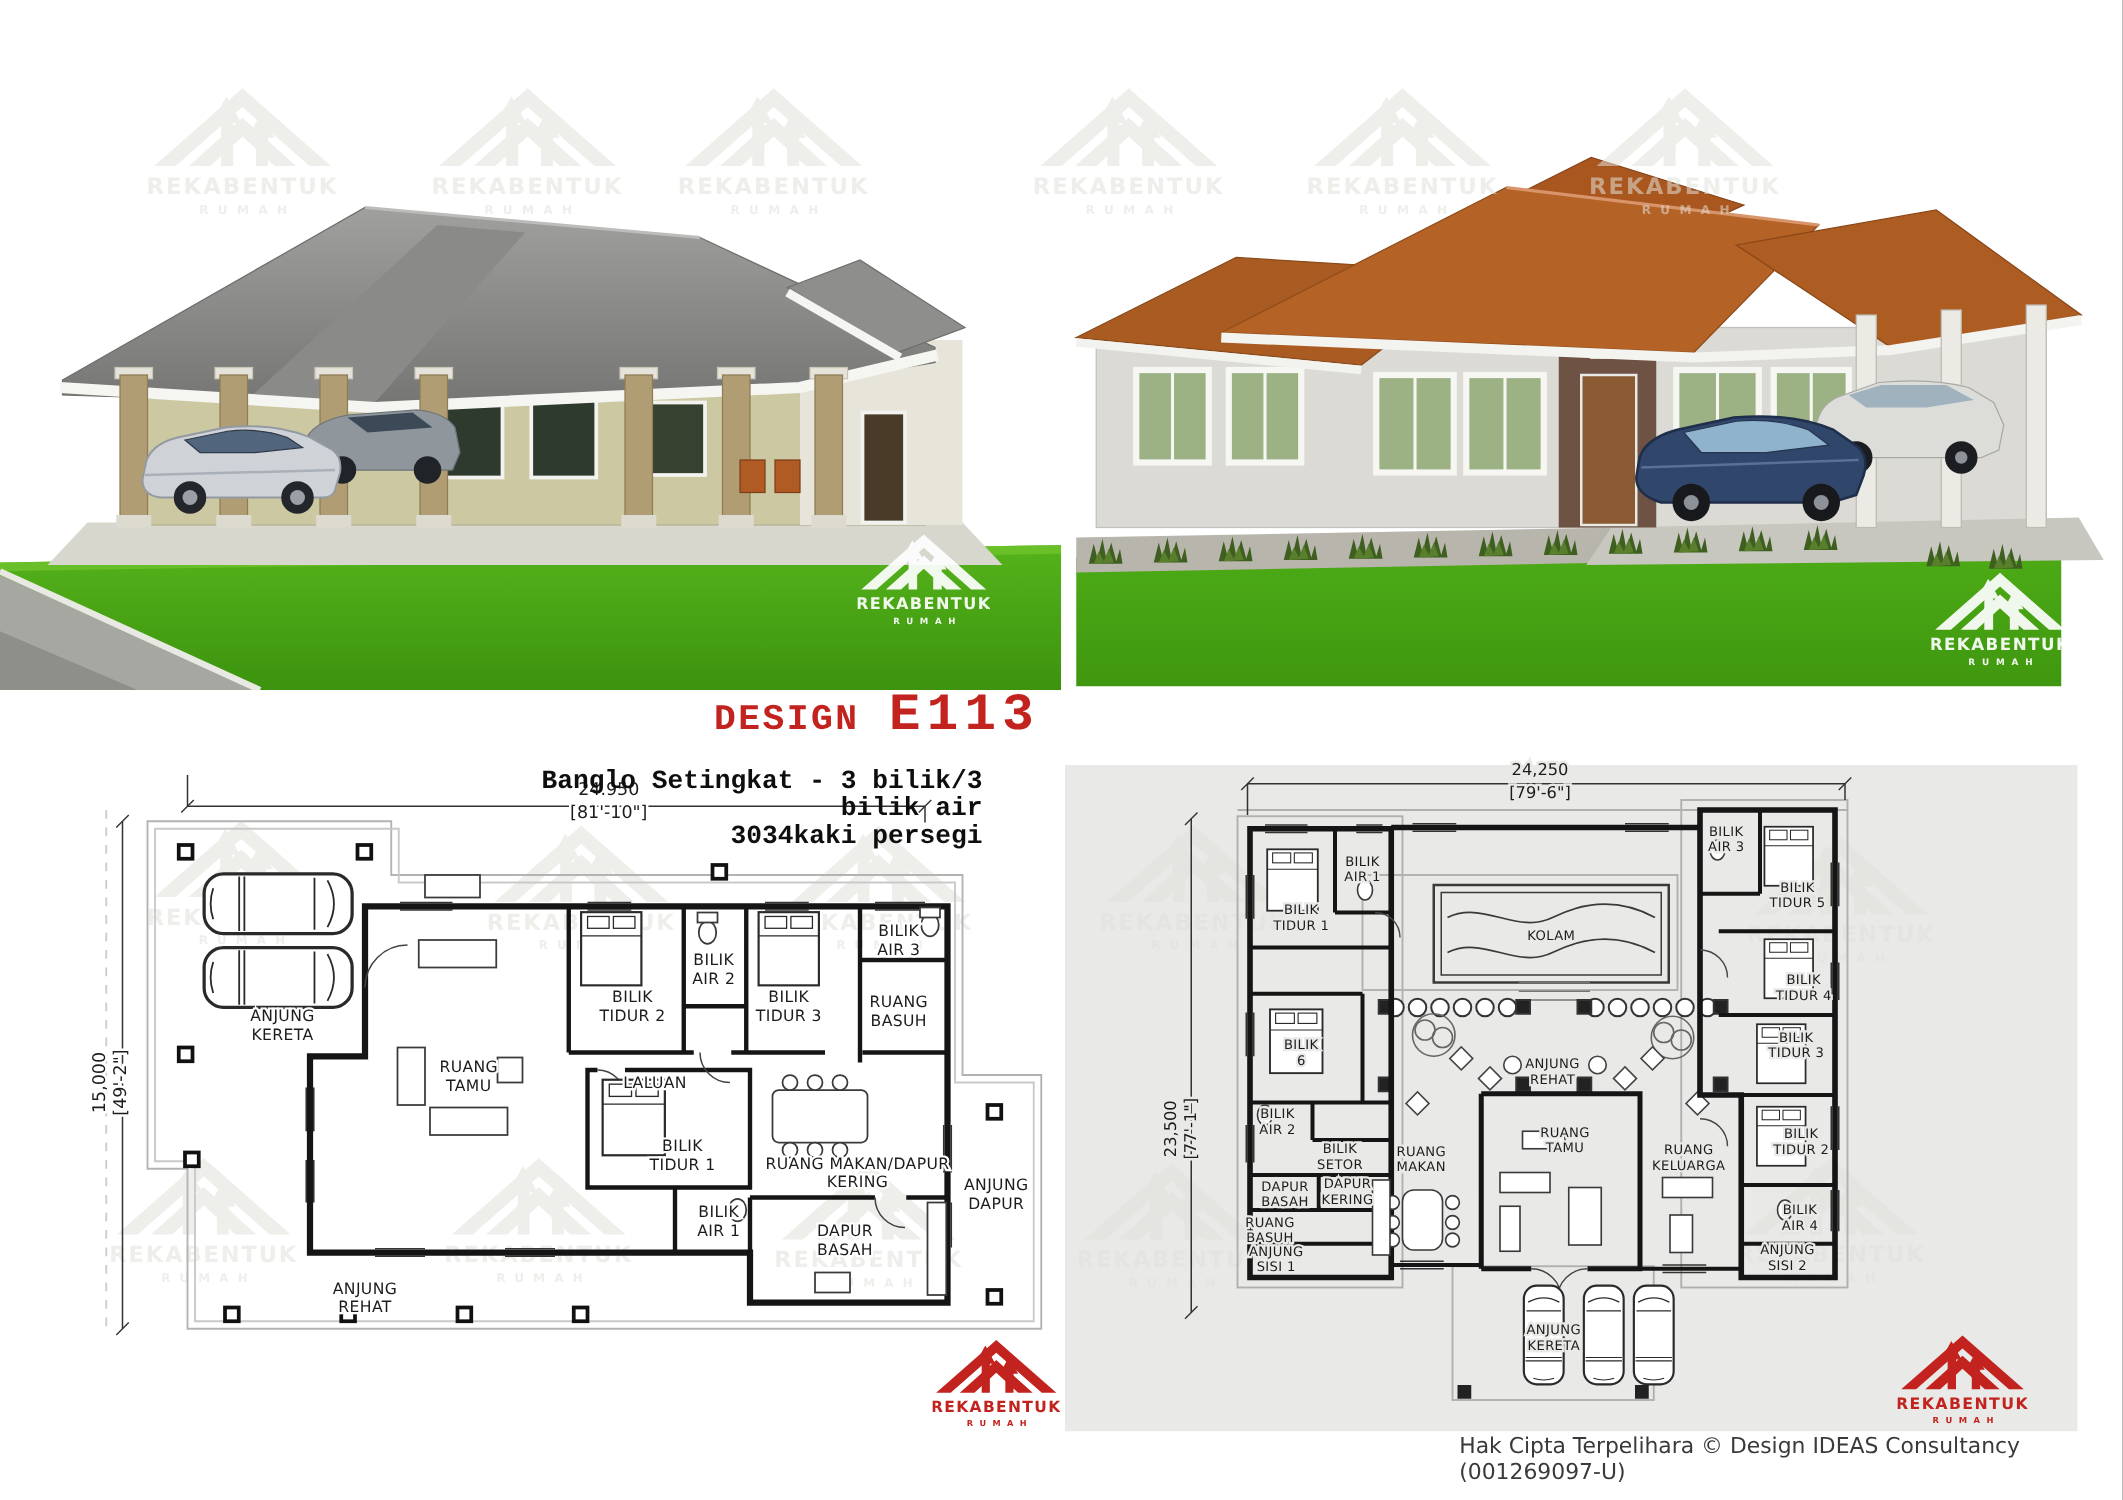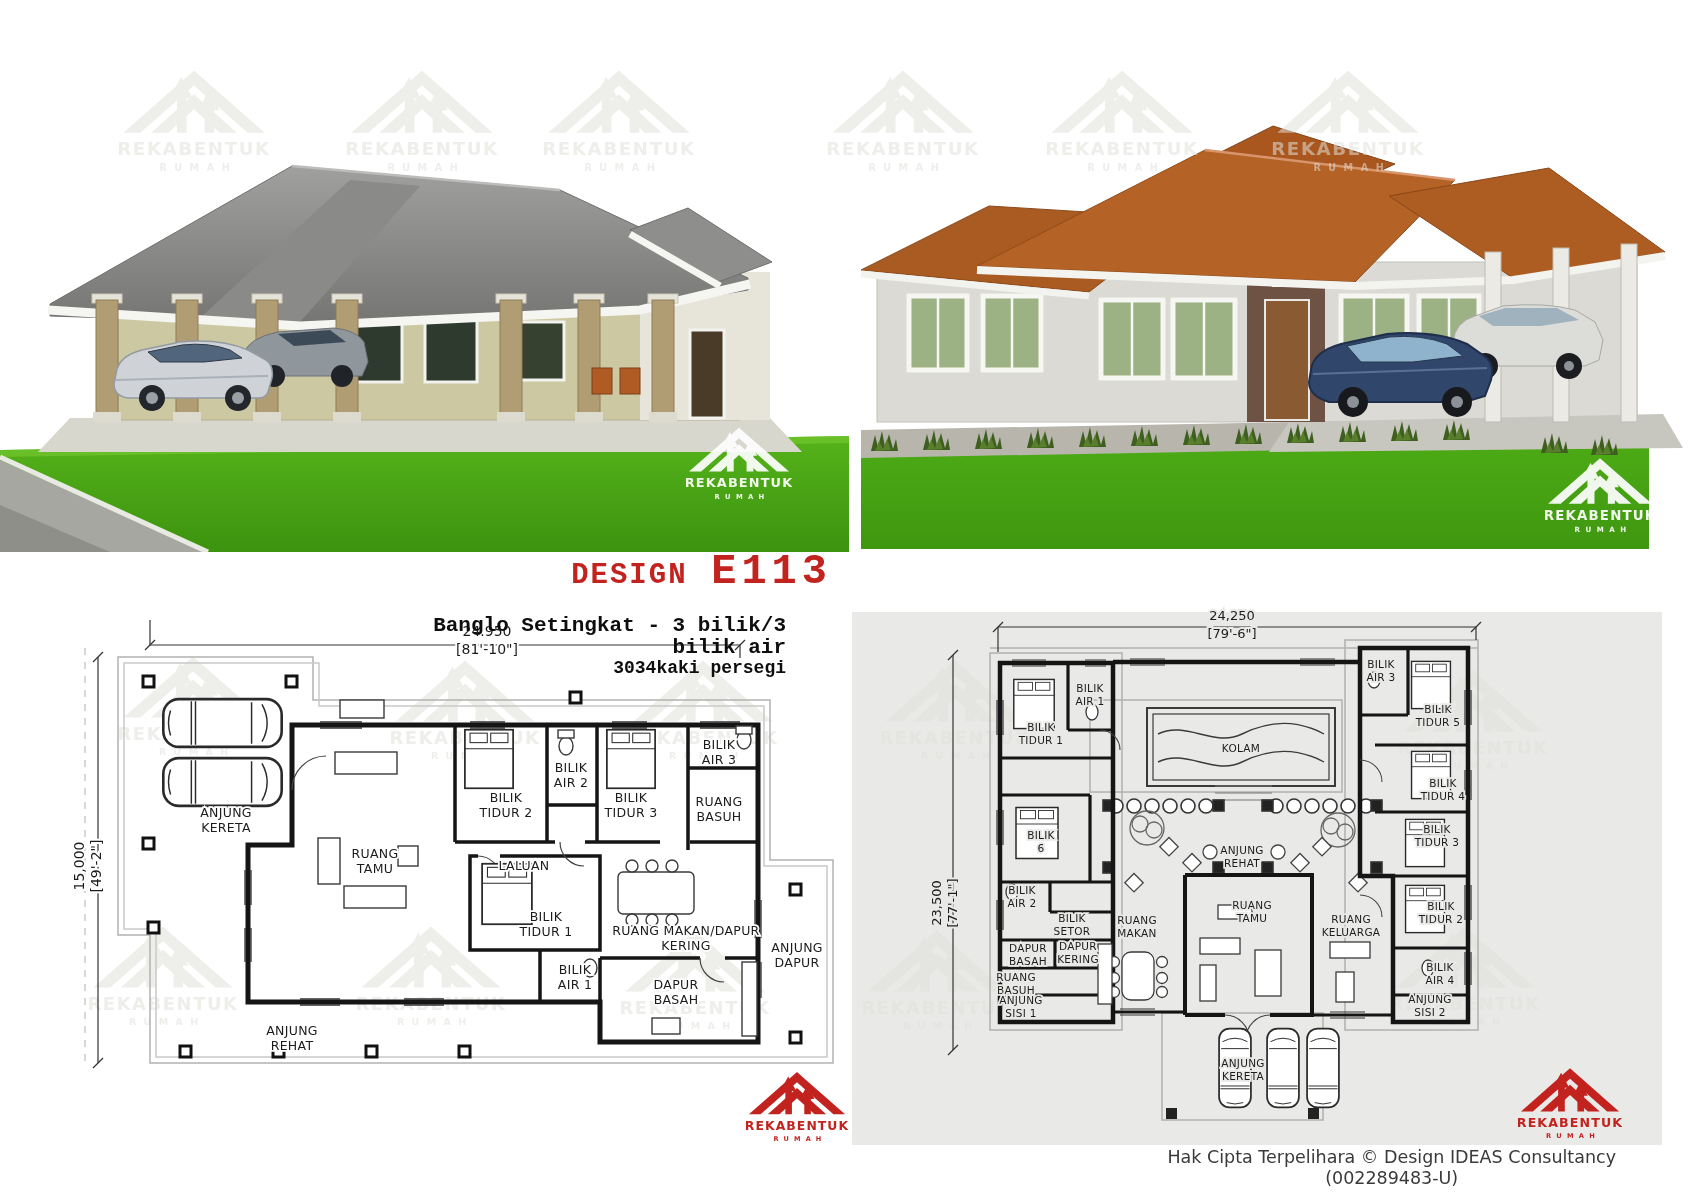--- a/index.html
+++ b/index.html
@@ -7,24 +7,24 @@
         font-family:"DejaVu Sans",sans-serif;}
   .abs{position:absolute;}
   
   .title-block{position:absolute;text-align:right;font-family:Liberation Mono, monospace;line-height:1.04;}
   .tb-left{top:553px;left:380px;width:452px;}
   .tb-right{top:553px;left:1188px;width:452px;}
   .design-line{line-height:38px;white-space:nowrap;}
   .design-word{font-size:29px;font-weight:bold;color:#c2231e;letter-spacing:2px;vertical-align:baseline;}
   .design-code{font-size:42px;font-weight:bold;color:#c2231e;letter-spacing:5px;margin-left:14px;vertical-align:baseline;}
   .subtitle{font-size:21px;font-weight:bold;color:#0e0e0e;margin-top:17px;}
-  .areatxt{font-size:18px;font-weight:bold;color:#0e0e0e;}
+  .areatxt{font-size:21px;font-weight:bold;color:#0e0e0e;}
   .tb-left .subtitle,.tb-left .areatxt{margin-right:46px;}
   
-  .copyright{position:absolute;top:1147px;right:82px;text-align:center;font-size:17.5px;
+  .copyright{position:absolute;top:1147px;right:82px;text-align:left;font-size:17.5px;
              color:#3a3a3a;line-height:1.22;font-family:"DejaVu Sans",sans-serif;}
   .graybg{position:absolute;left:852px;top:612px;width:810px;height:533px;background:#e9e9e7;}
   svg{display:block;}
   svg text{font-family:"DejaVu Sans",sans-serif;}
   .use-red{color:#c3231e;}
   .use-white{color:#ffffff;}
   .use-wm{color:#e0e0db;}
 </style>
 </head>
 <body>
@@ -536,16 +536,16 @@
     <div class="design-line">
       <span class="design-word">DESIGN</span>
       <span class="design-code">E113</span>
     </div>
     <div class="subtitle">Banglo Setingkat - 3 bilik/3 bilik air</div>
     <div class="areatxt">3034kaki persegi</div>
   </div>
 
   <div class="copyright">
     <div>Hak Cipta Terpelihara  © Design IDEAS Consultancy</div>
-    <div>(002289483-U)</div>
+    <div>(001269097-U)</div>
   </div>
 
 </div>
 
 </body></html>

